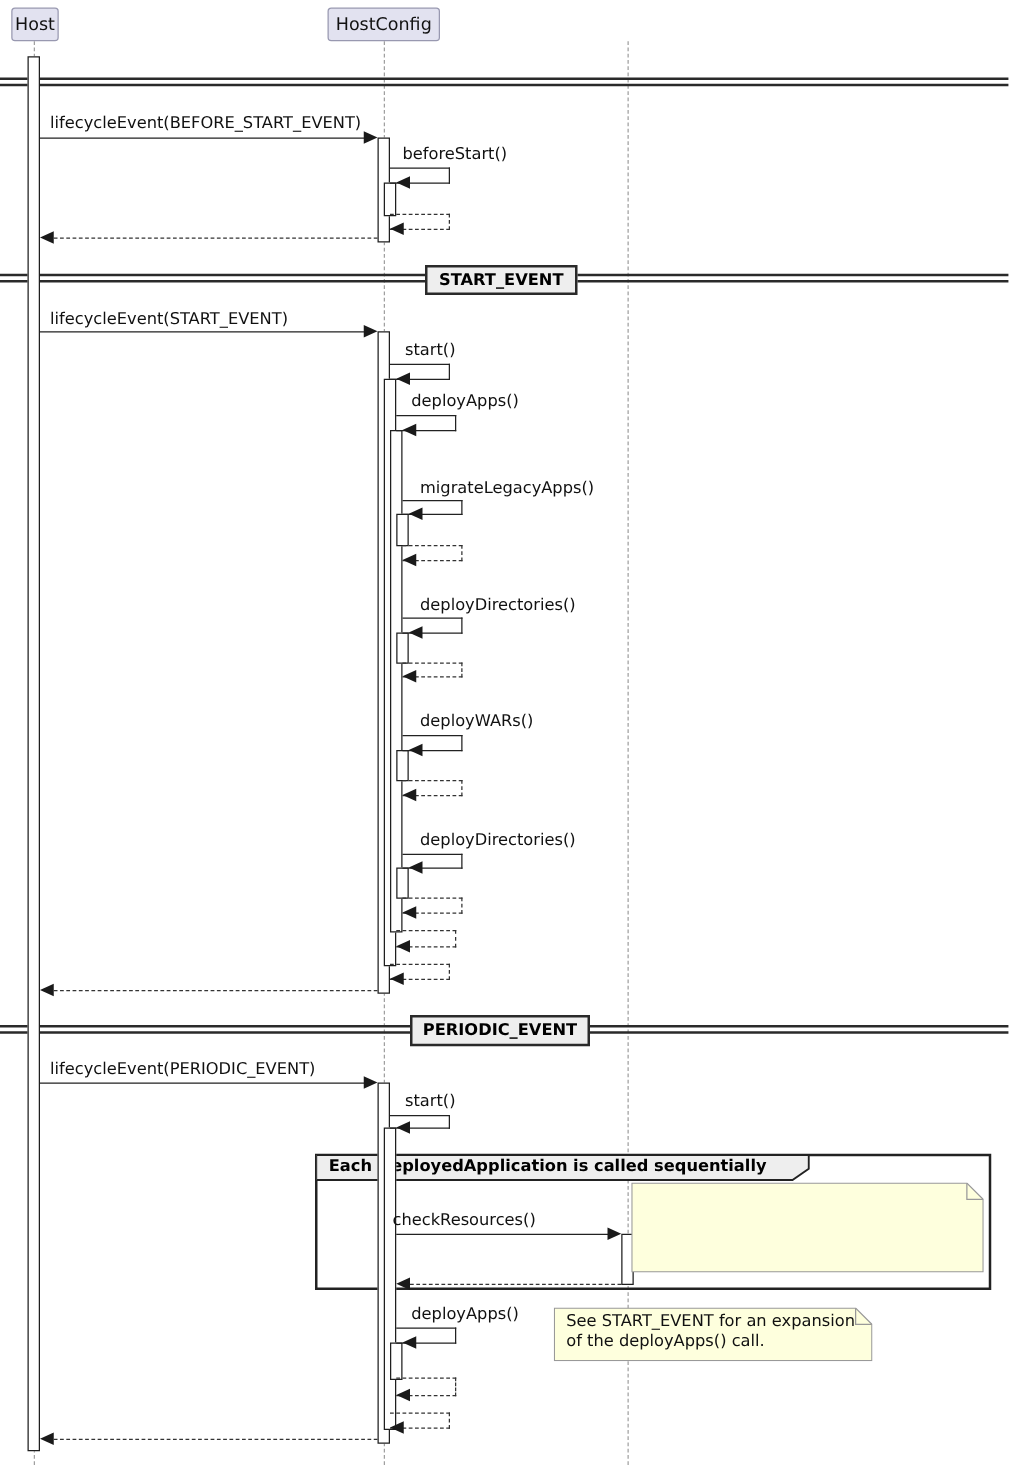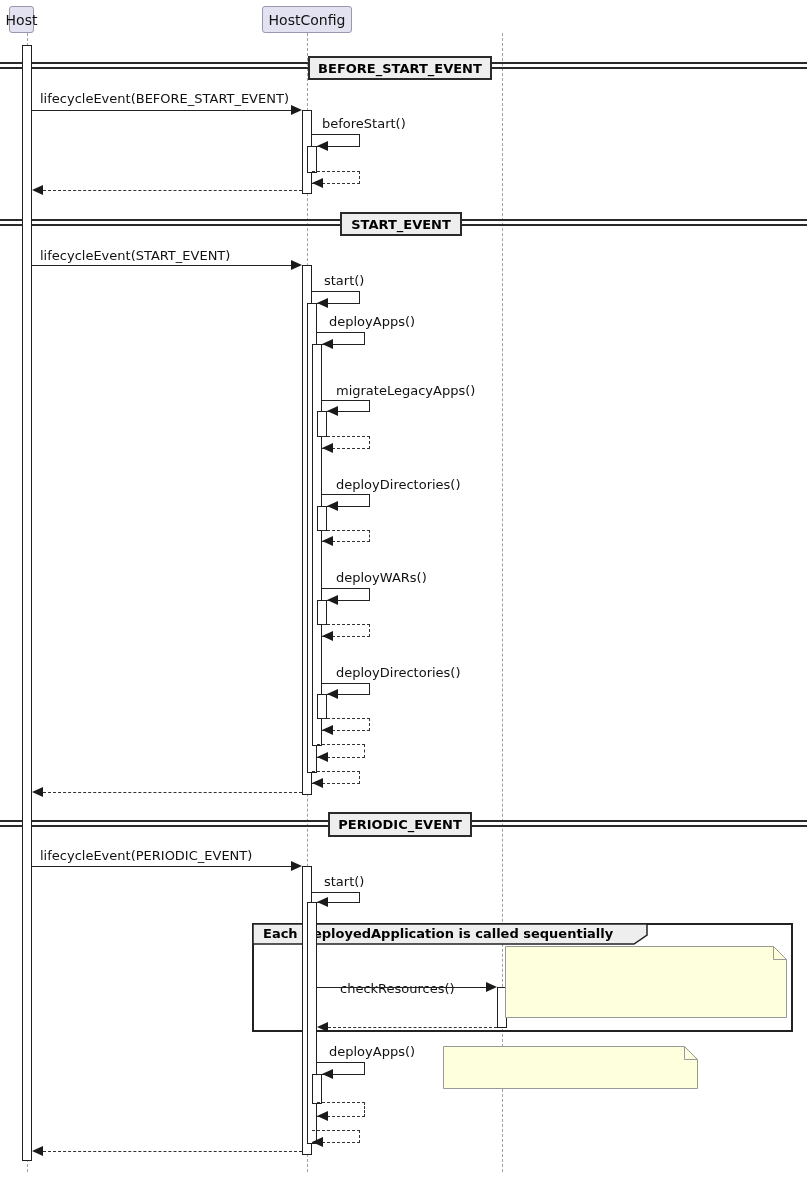--- a/index.html
+++ b/index.html
@@ -70,20 +70,22 @@
 
   <svg class="note-svg" style="left:505px;top:946px;" width="282" height="72">
     <path d="M0.5,0.5 H268.5 L281.5,13.5 V71.5 H0.5 Z" fill="#FEFFDD" stroke="#999" stroke-width="1"></path>
     <path d="M268.5,0.5 V13.5 H281.5" fill="none" stroke="#999" stroke-width="1"></path>
   </svg>
 
   <svg class="note-svg" style="left:443px;top:1046px;" width="255" height="43">
     <path d="M0.5,0.5 H241.5 L254.5,13.5 V42.5 H0.5 Z" fill="#FEFFDD" stroke="#999" stroke-width="1"></path>
     <path d="M241.5,0.5 V13.5 H254.5" fill="none" stroke="#999" stroke-width="1"></path>
   </svg>
+  <div class="note-text" style="left:453px;top:1050px;width:240px;">See START_EVENT for an expansion
+of the deployApps() call.</div>
 
   <div class="lbl" style="left:40px;top:91px;">lifecycleEvent(BEFORE_START_EVENT)</div>
   <div class="line" style="left:32px;top:110px;width:260px;"></div>
   <div class="tri-r" style="left:291px;top:105px;"></div>
 
   <div class="lbl" style="left:322px;top:116px;">beforeStart()</div>
   <div class="selfc" style="left:312px;top:134px;width:48px;height:13px;"></div>
   <div class="tri-l" style="left:317px;top:141px;"></div>
   <div class="selfc dash" style="left:312px;top:171px;width:48px;height:13px;"></div>
   <div class="tri-l" style="left:312px;top:178px;"></div>
@@ -136,37 +138,36 @@
   <div class="tri-l" style="left:32px;top:787px;"></div>
 
   <div class="lbl" style="left:40px;top:848px;">lifecycleEvent(PERIODIC_EVENT)</div>
   <div class="line" style="left:32px;top:866px;width:260px;"></div>
   <div class="tri-r" style="left:291px;top:861px;"></div>
 
   <div class="lbl" style="left:324px;top:874px;">start()</div>
   <div class="selfc" style="left:312px;top:892px;width:48px;height:11px;"></div>
   <div class="tri-l" style="left:317px;top:897px;"></div>
 
-  <div class="lbl" style="left:340px;top:969px;margin-top:12px;">checkResources()</div>
+  <div class="lbl" style="left:314px;top:969px;">checkResources()</div>
   <div class="line" style="left:317px;top:987px;width:170px;"></div>
   <div class="tri-r" style="left:486px;top:982px;"></div>
   <div class="line dash" style="left:328px;top:1027px;width:169px;"></div>
   <div class="tri-l" style="left:317px;top:1022px;"></div>
 
   <div class="lbl" style="left:329px;top:1044px;">deployApps()</div>
   <div class="selfc" style="left:317px;top:1062px;width:48px;height:13px;"></div>
   <div class="tri-l" style="left:322px;top:1069px;"></div>
   <div class="selfc dash" style="left:317px;top:1102px;width:48px;height:15px;"></div>
   <div class="tri-l" style="left:317px;top:1111px;"></div>
   <div class="selfc dash" style="left:312px;top:1130px;width:48px;height:13px;"></div>
   <div class="tri-l" style="left:312px;top:1137px;"></div>
 
   <div class="line dash" style="left:43px;top:1151px;width:259px;"></div>
   <div class="tri-l" style="left:32px;top:1146px;"></div>
 
-  <div class="divbox" style="left:308px;top:56px;width:184px;height:24px;">BEFORE_START_EVENT</div>
   <div class="divbox" style="left:340px;top:212px;width:122px;height:24px;">START_EVENT</div>
   <div class="divbox" style="left:328px;top:812px;width:144px;height:25px;">PERIODIC_EVENT</div>
 
-  <div class="pbox" style="left:9px;top:6px;width:25px;height:27px;">Host</div>
+  <div class="pbox" style="left:9px;top:6px;width:38px;height:27px;">Host</div>
   <div class="pbox" style="left:262px;top:6px;width:90px;height:27px;">HostConfig</div>
 
 </div>
 
 </body></html>

